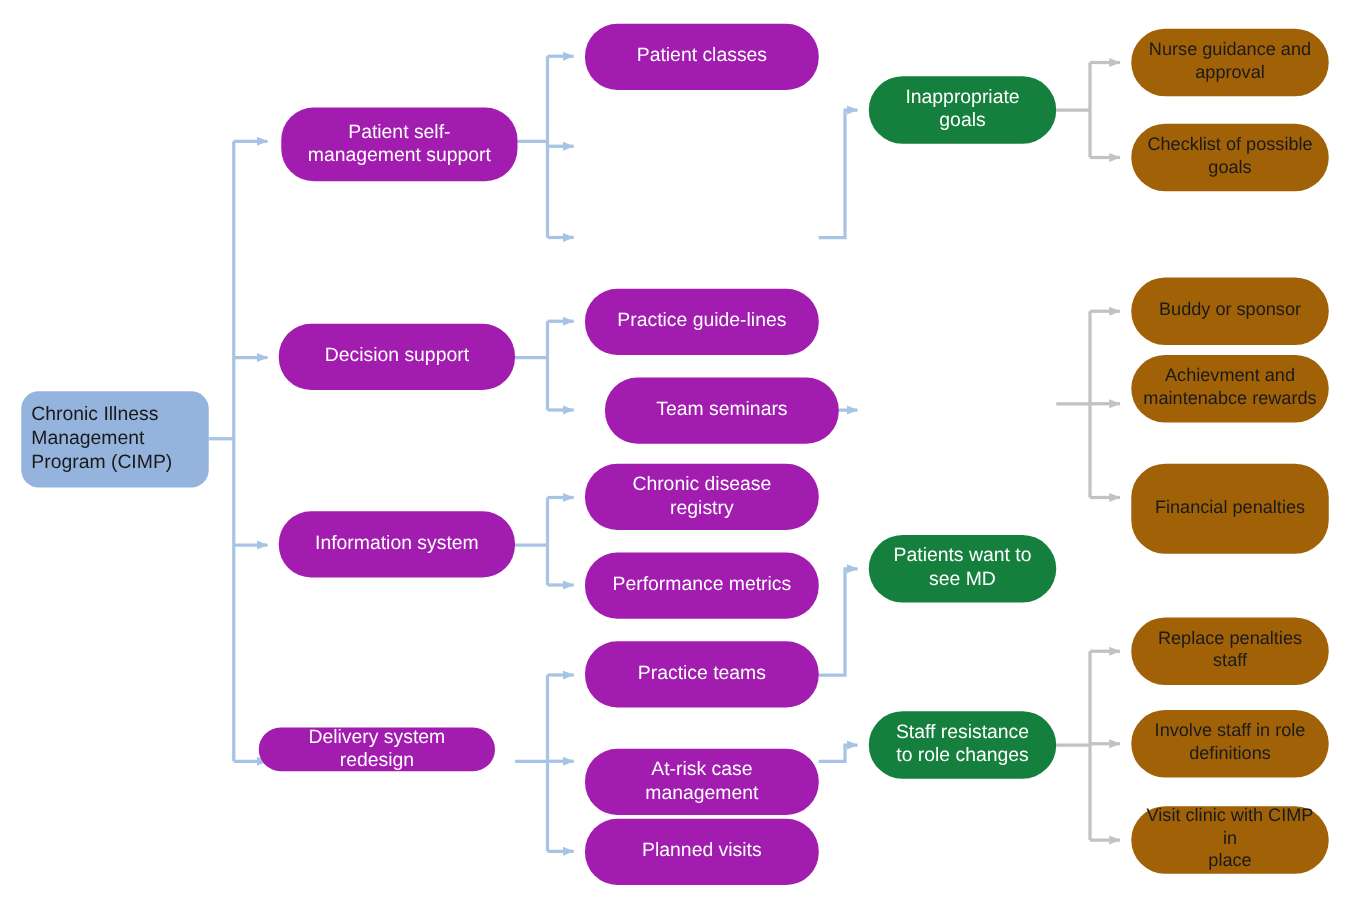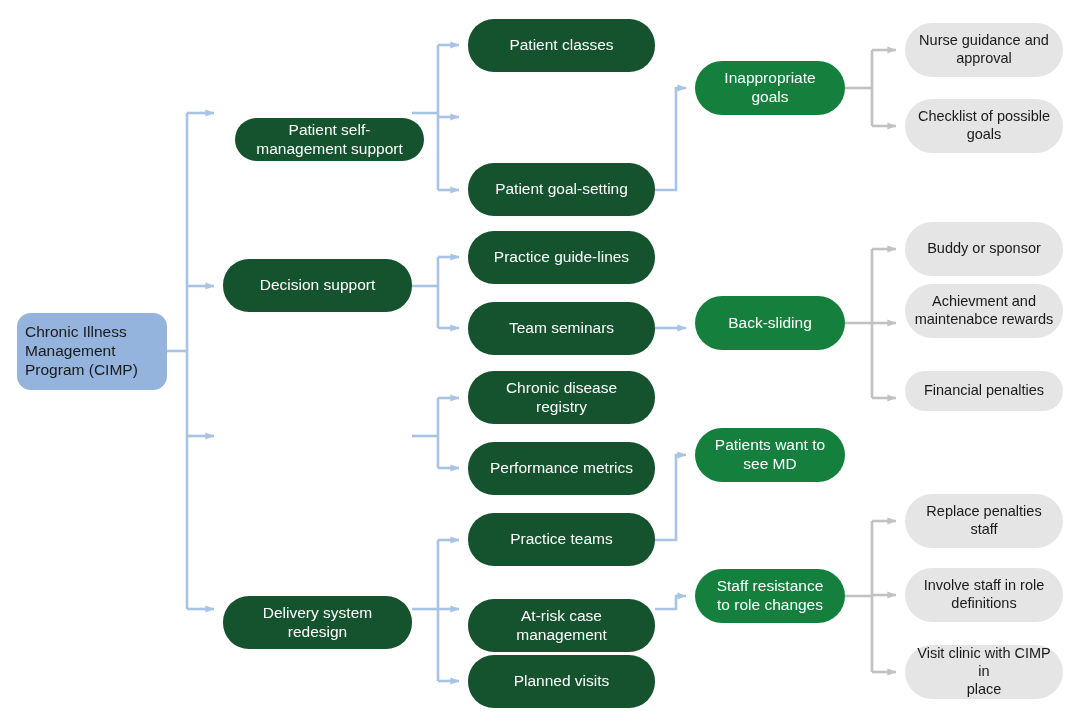--- a/index.html
+++ b/index.html
@@ -38,35 +38,35 @@
   .n-root {
     background: #94b3dd;
     color: #1a1a1a;
     border-radius: 14px;
     font-size: 15.5px;
     text-align: left;
     justify-content: flex-start;
   }
   
   .n-blue {
-    background: #14532d;
+    background: #a21caf;
     color: #ffffff;
     border-radius: 26px;
     font-size: 15.5px;
   }
   
   .n-navy {
     background: #15803d;
     color: #ffffff;
     border-radius: 27px;
     font-size: 15.5px;
   }
   
   .n-gray {
-    background: #e5e5e5;
+    background: #a16207;
     color: #1a1a1a;
     border-radius: 27px;
     font-size: 14.5px;
   }
 </style>
 </head>
 <body>
 
 <div id="canvas">
 
@@ -147,53 +147,52 @@
       <path d="M872,521 H896" marker-end="url(#arrowGray)"></path>
       <path d="M872,595 H896" marker-end="url(#arrowGray)"></path>
       <path d="M872,672 H896" marker-end="url(#arrowGray)"></path>
     </g>
   </svg>
 
   <div class="node n-root" style="left:17px; top:313px; width:150px; height:77px;">Chronic Illness
 Management
 Program (CIMP)</div>
 
-  <div class="node n-blue" style="left:235px; top:86px; width:189px; height:43px;margin-top:32px;">Patient self-
+  <div class="node n-blue" style="left:225px; top:86px; width:189px; height:59px;">Patient self-
 management support</div>
   <div class="node n-blue" style="left:223px; top:259px; width:189px; height:53px;">Decision support</div>
-  <div class="node n-blue" style="left:223px; top:582px; width:189px; height:53px;margin-top:14px;">Delivery system
+  <div class="node n-blue" style="left:223px; top:409px; width:189px; height:53px;">Information system</div>
+  <div class="node n-blue" style="left:207px; top:582px; width:189px; height:35px;">Delivery system
 redesign</div>
 
   <div class="node n-blue" style="left:468px; top:19px; width:187px; height:53px;">Patient classes</div>
-  <div class="node n-blue" style="left:468px; top:163px; width:187px; height:53px;">Patient goal-setting</div>
   <div class="node n-blue" style="left:468px; top:231px; width:187px; height:53px;">Practice guide-lines</div>
-  <div class="node n-blue" style="left:468px; top:302px; width:187px; height:53px;">Team seminars</div>
+  <div class="node n-blue" style="left:484px; top:302px; width:187px; height:53px;">Team seminars</div>
   <div class="node n-blue" style="left:468px; top:371px; width:187px; height:53px;">Chronic disease
 registry</div>
   <div class="node n-blue" style="left:468px; top:442px; width:187px; height:53px;">Performance metrics</div>
   <div class="node n-blue" style="left:468px; top:513px; width:187px; height:53px;">Practice teams</div>
   <div class="node n-blue" style="left:468px; top:599px; width:187px; height:53px;">At-risk case
 management</div>
   <div class="node n-blue" style="left:468px; top:655px; width:187px; height:53px;">Planned visits</div>
 
   <div class="node n-navy" style="left:695px; top:61px; width:150px; height:54px;">Inappropriate
 goals</div>
-  <div class="node n-navy" style="left:695px; top:296px; width:150px; height:54px;">Back-sliding</div>
   <div class="node n-navy" style="left:695px; top:428px; width:150px; height:54px;">Patients want to
 see MD</div>
   <div class="node n-navy" style="left:695px; top:569px; width:150px; height:54px;">Staff resistance
 to role changes</div>
 
   <div class="node n-gray" style="left:905px; top:23px; width:158px; height:54px;">Nurse guidance and
 approval</div>
   <div class="node n-gray" style="left:905px; top:99px; width:158px; height:54px;">Checklist of possible
 goals</div>
   <div class="node n-gray" style="left:905px; top:222px; width:158px; height:54px;">Buddy or sponsor</div>
   <div class="node n-gray" style="left:905px; top:284px; width:158px; height:54px;">Achievment and
 maintenabce rewards</div>
-  <div class="node n-gray" style="left:905px; top:371px; width:158px; height:40px;">Financial penalties</div>
+  <div class="node n-gray" style="left:905px; top:371px; width:158px; height:72px;">Financial penalties</div>
   <div class="node n-gray" style="left:905px; top:494px; width:158px; height:54px;">Replace penalties staff</div>
   <div class="node n-gray" style="left:905px; top:568px; width:158px; height:54px;">Involve staff in role
 definitions</div>
   <div class="node n-gray" style="left:905px; top:645px; width:158px; height:54px;">Visit clinic with CIMP in
 place</div>
 
 </div>
 
 </body></html>

